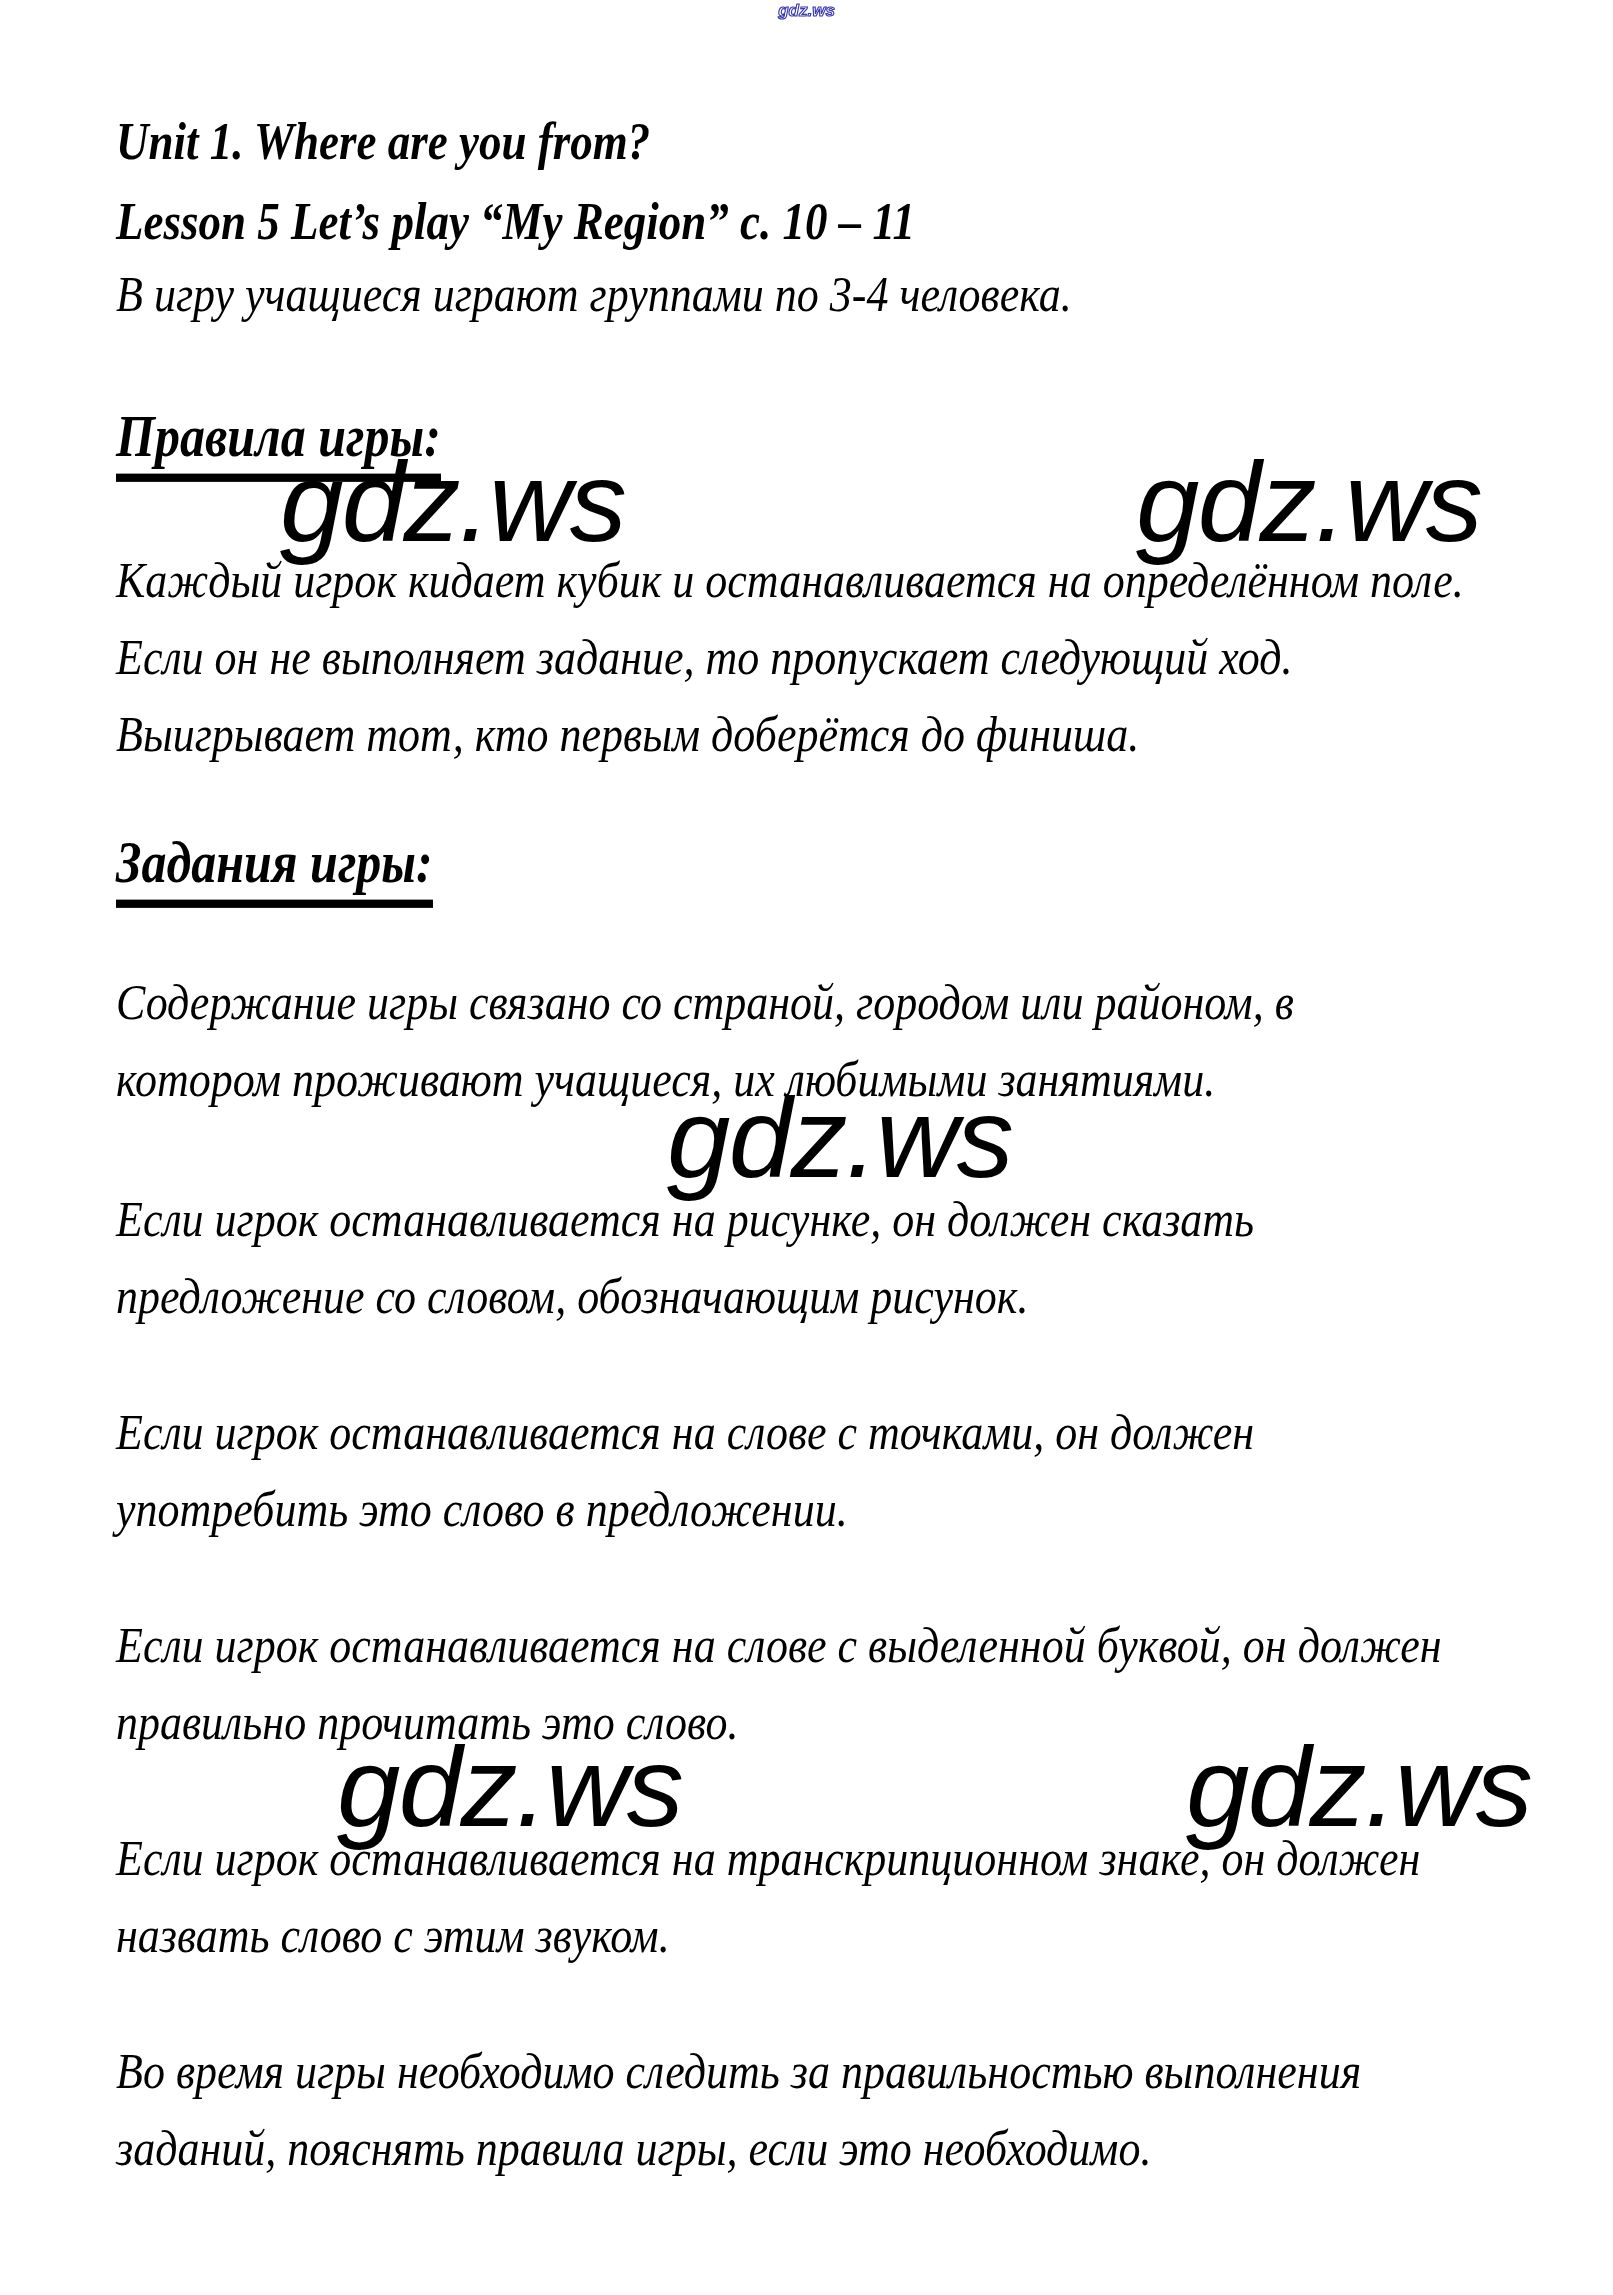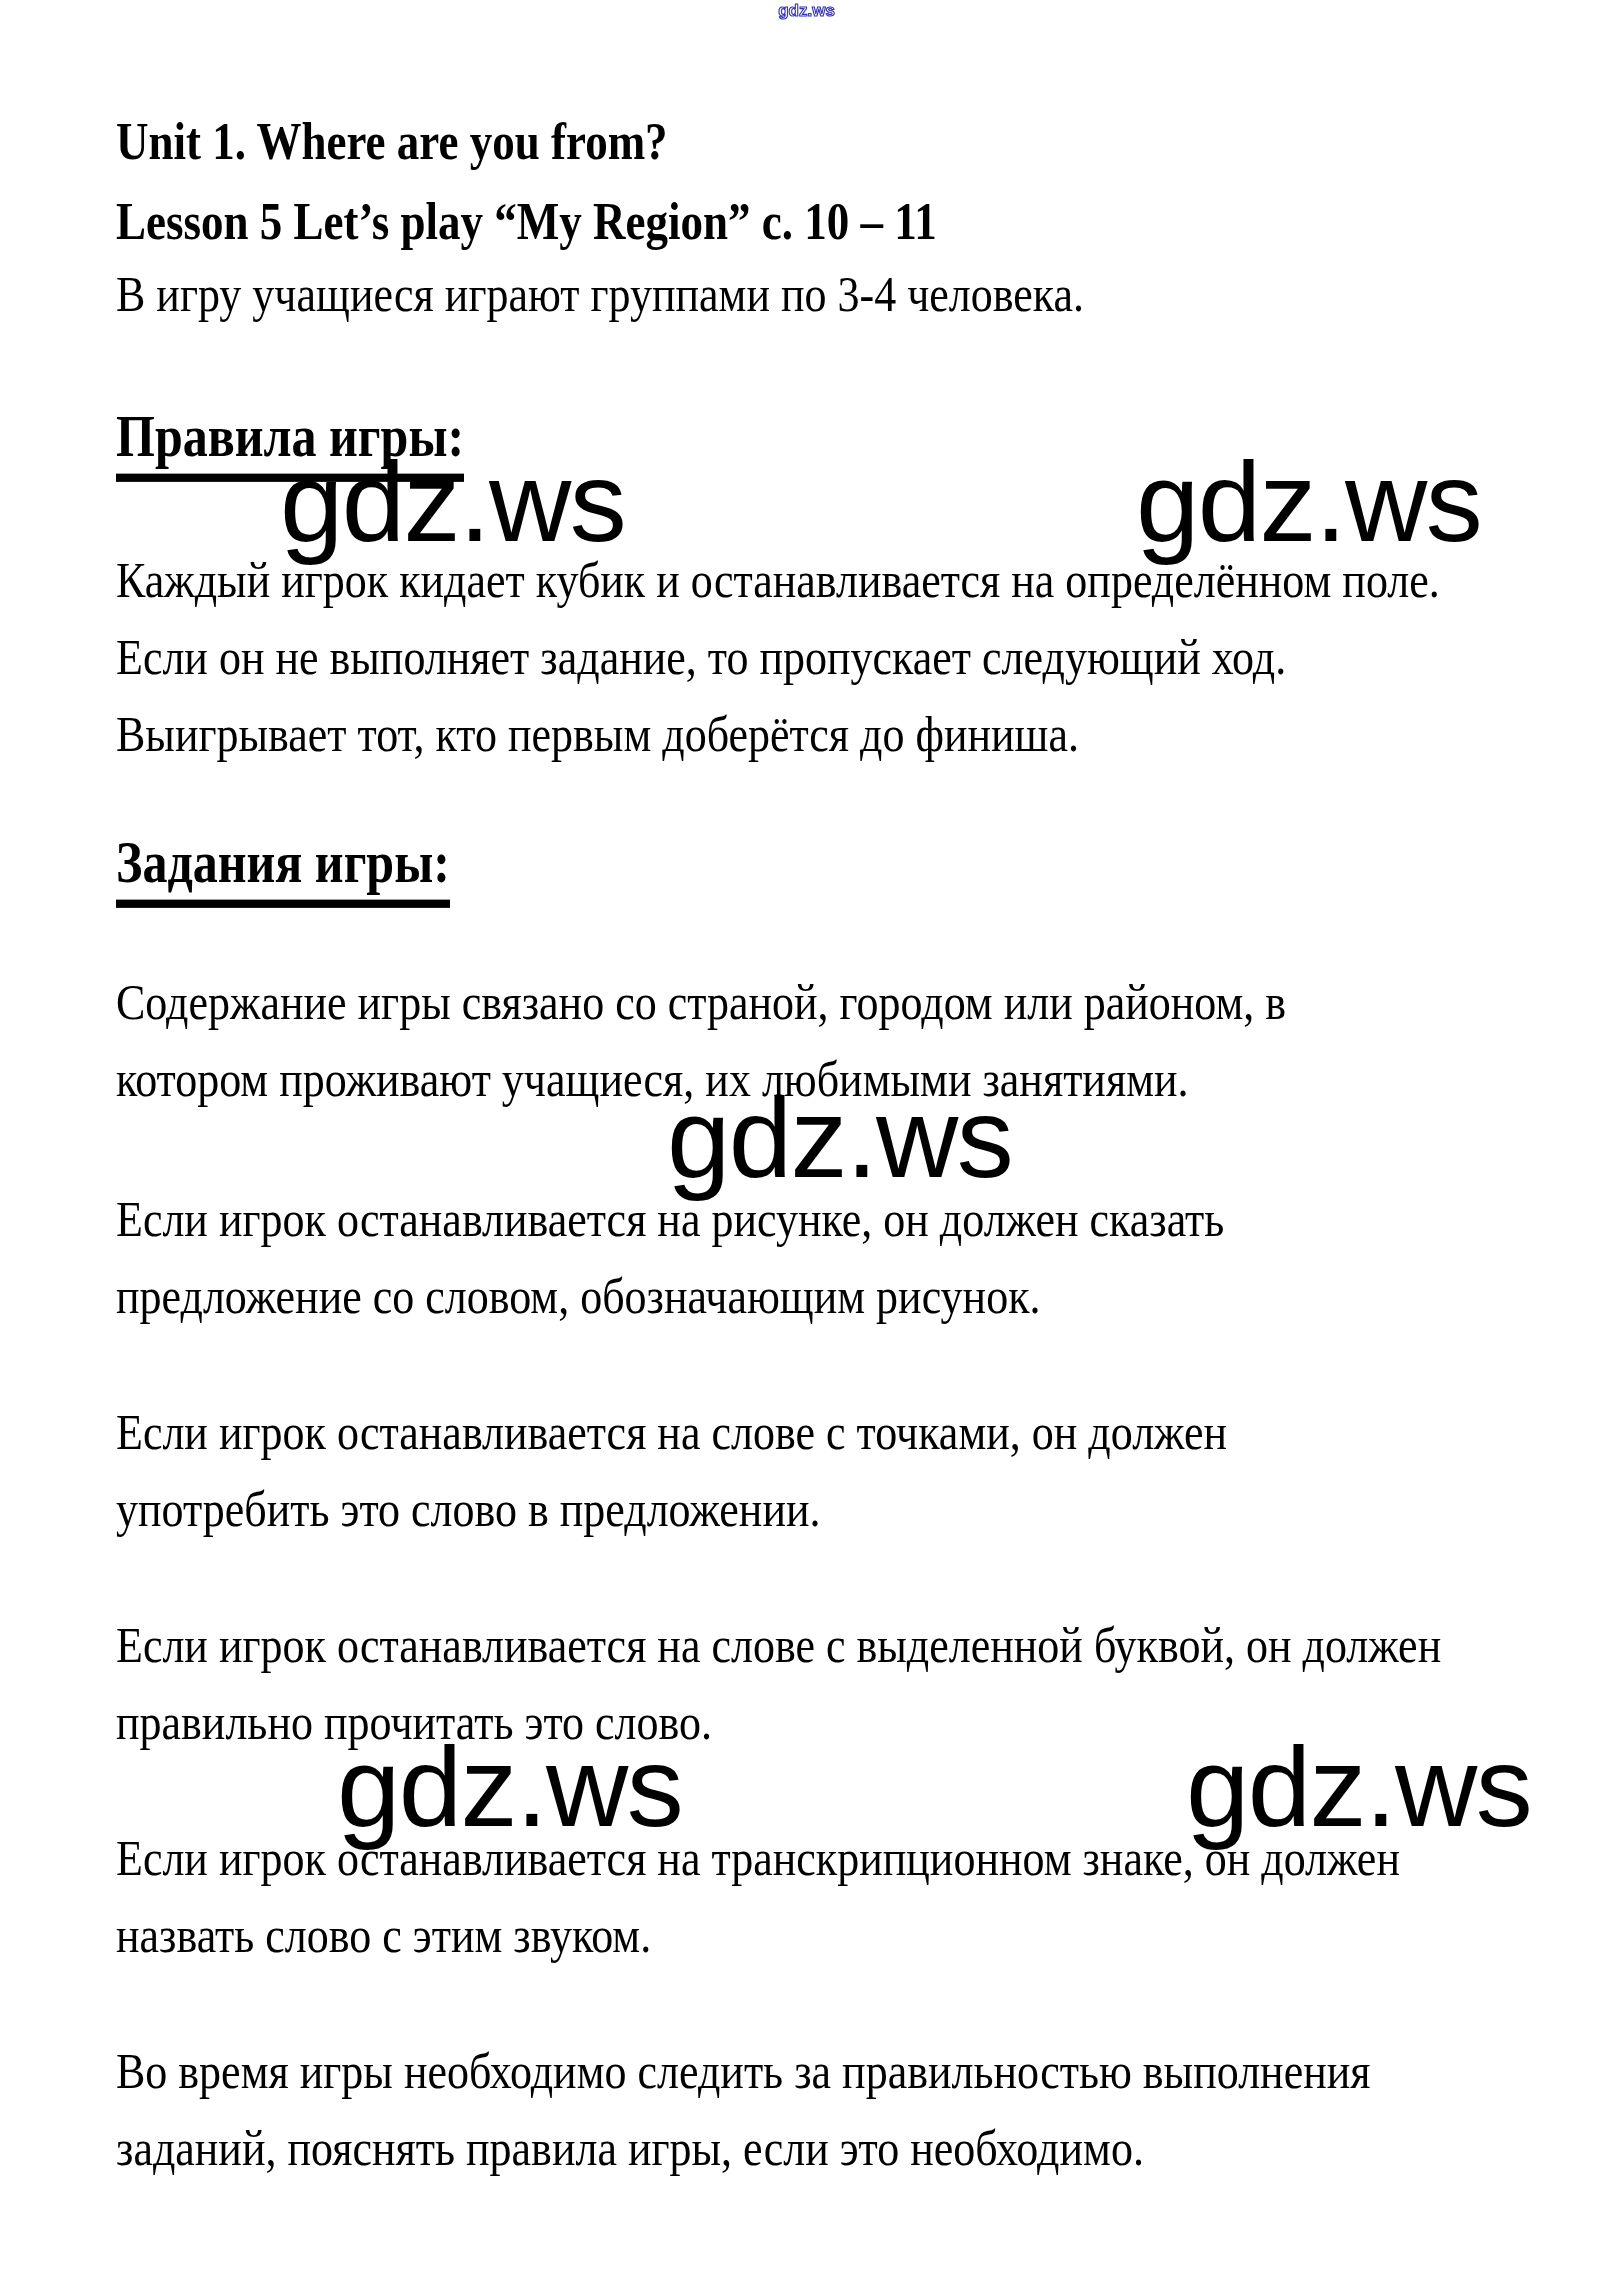--- a/index.html
+++ b/index.html
@@ -4,20 +4,21 @@
 <style>
   html, body { margin: 0; padding: 0; background: #ffffff; }
   .page {
     position: relative;
     width: 1613px;
     height: 2295px;
     background: #ffffff;
     font-family: "Liberation Serif", serif;
     color: #000000;
     overflow: hidden;
+    font-style: italic;
   }
   .txt {
     position: absolute;
     left: 116px;
     white-space: nowrap;
     font-size: 44px;
     line-height: 1.1;
     transform: scaleY(1.15);
     transform-origin: 0 0;
     z-index: 2;

